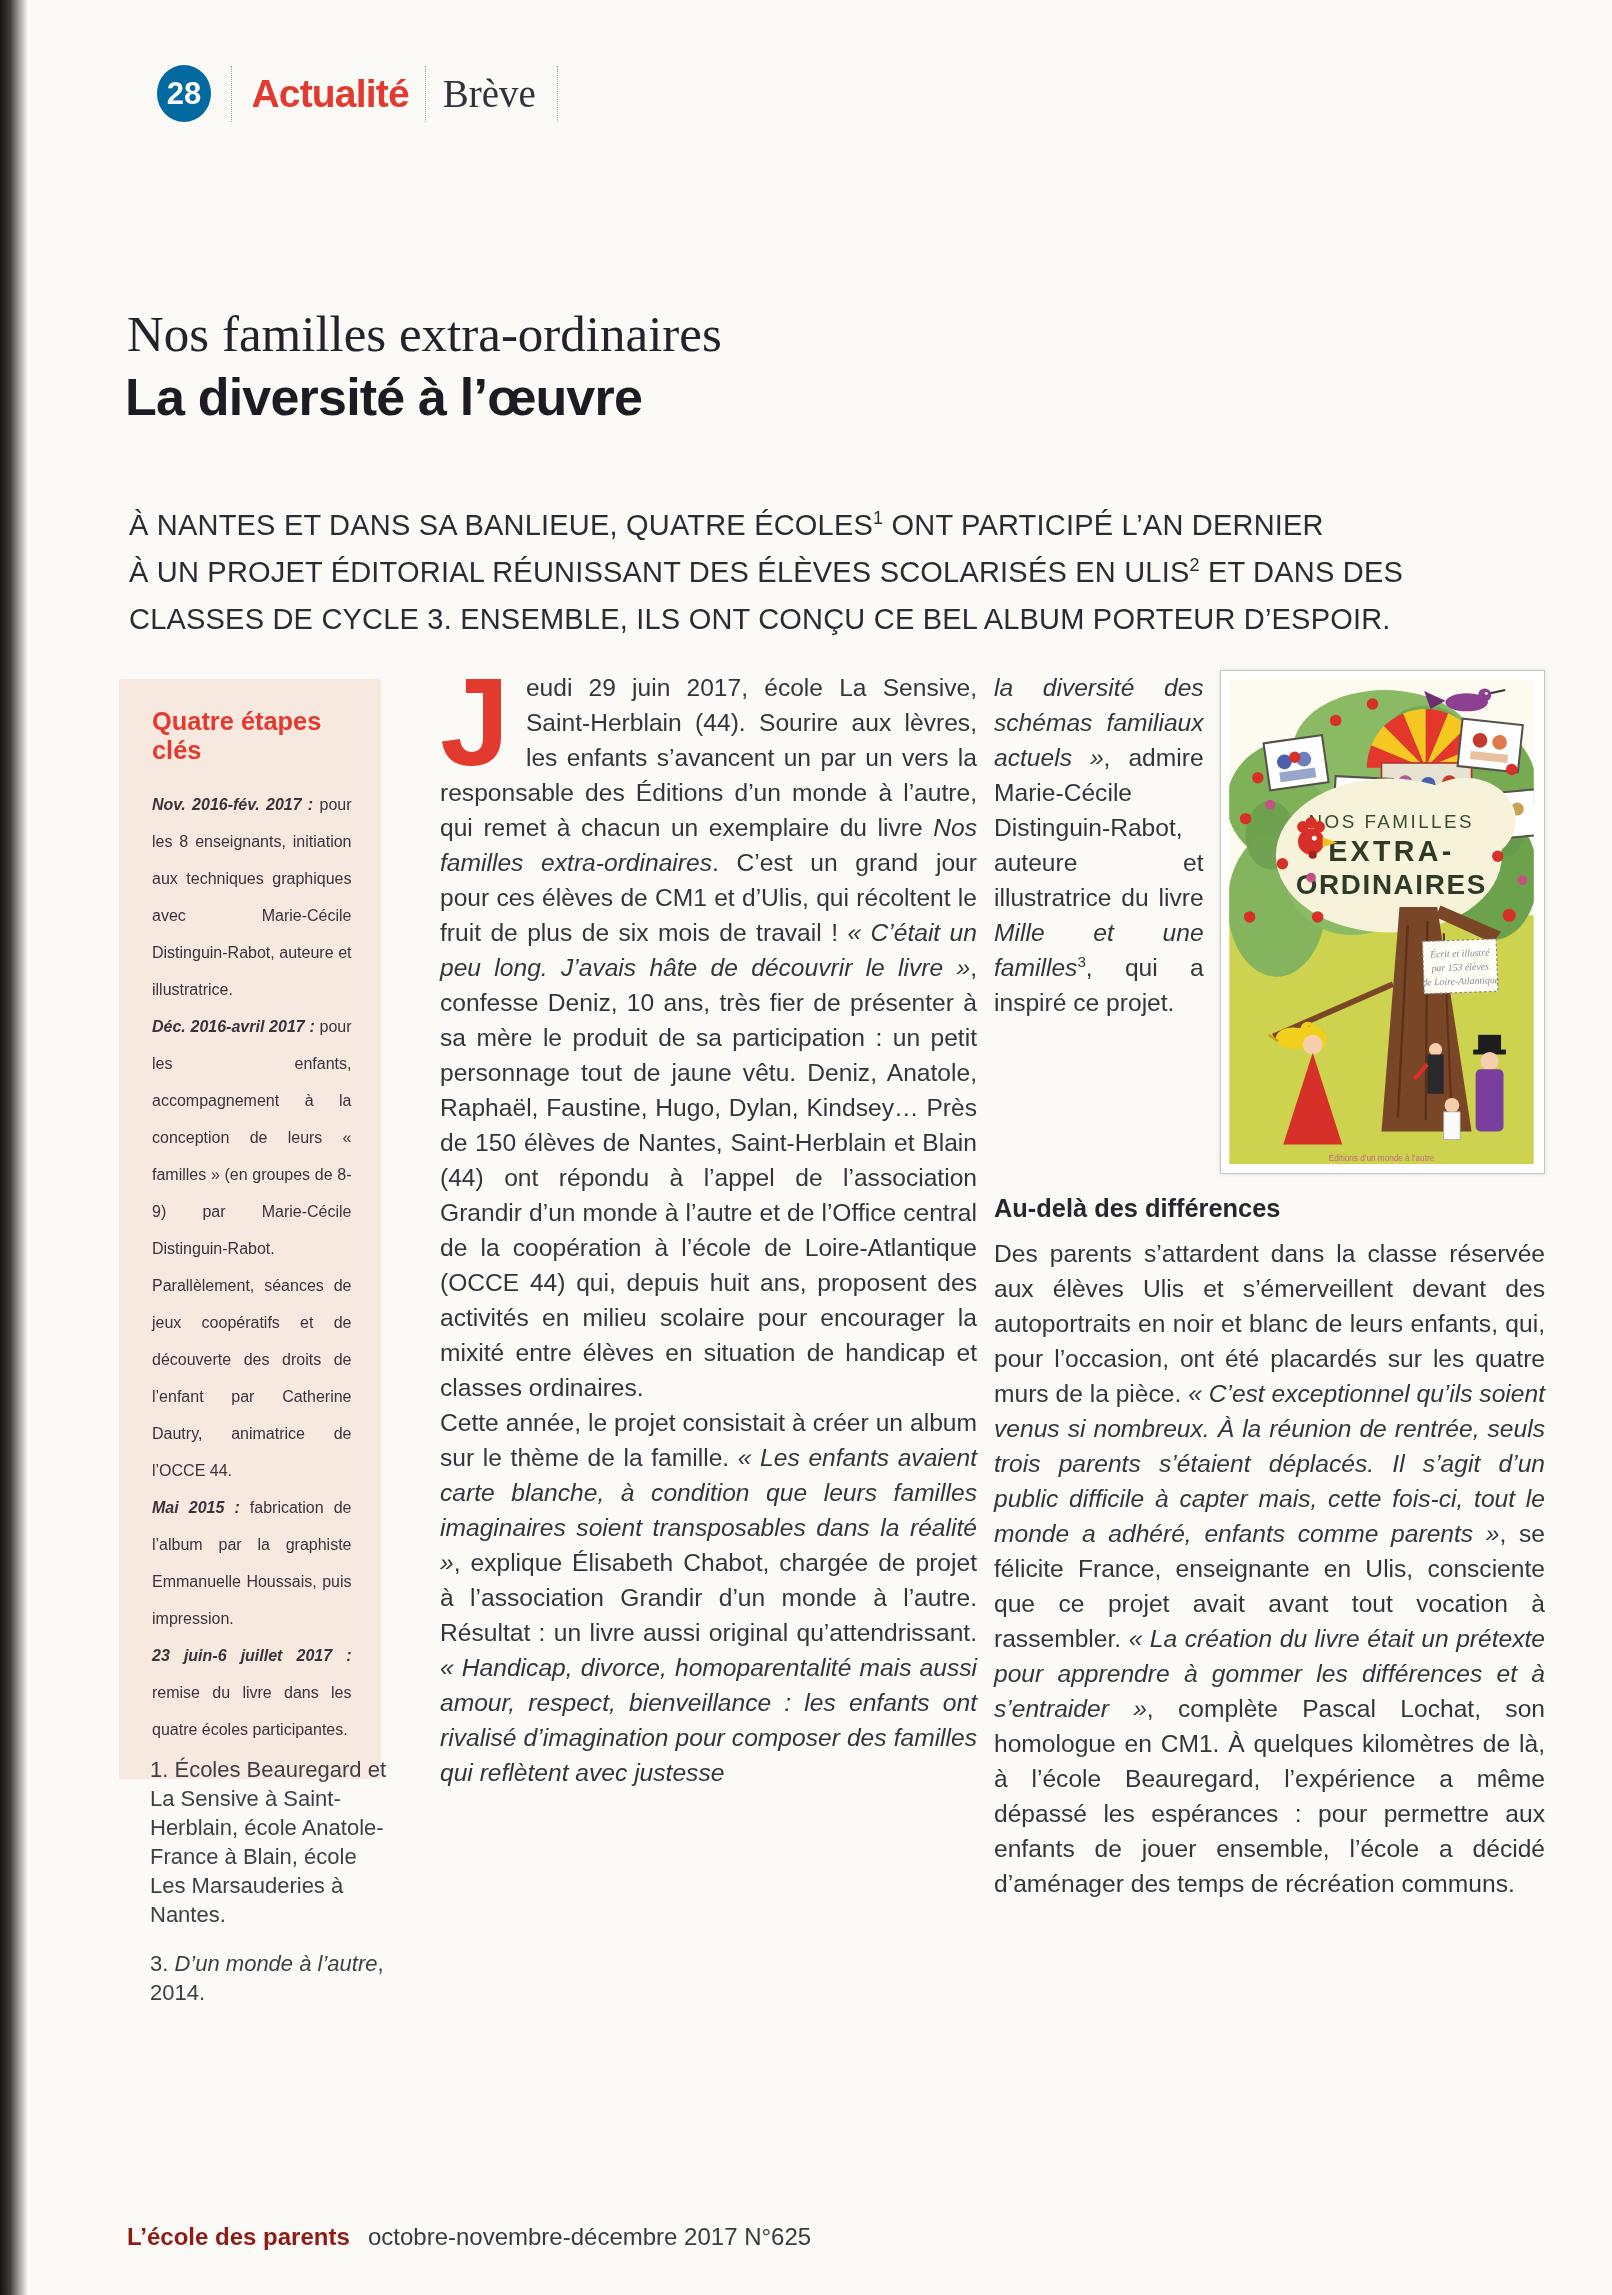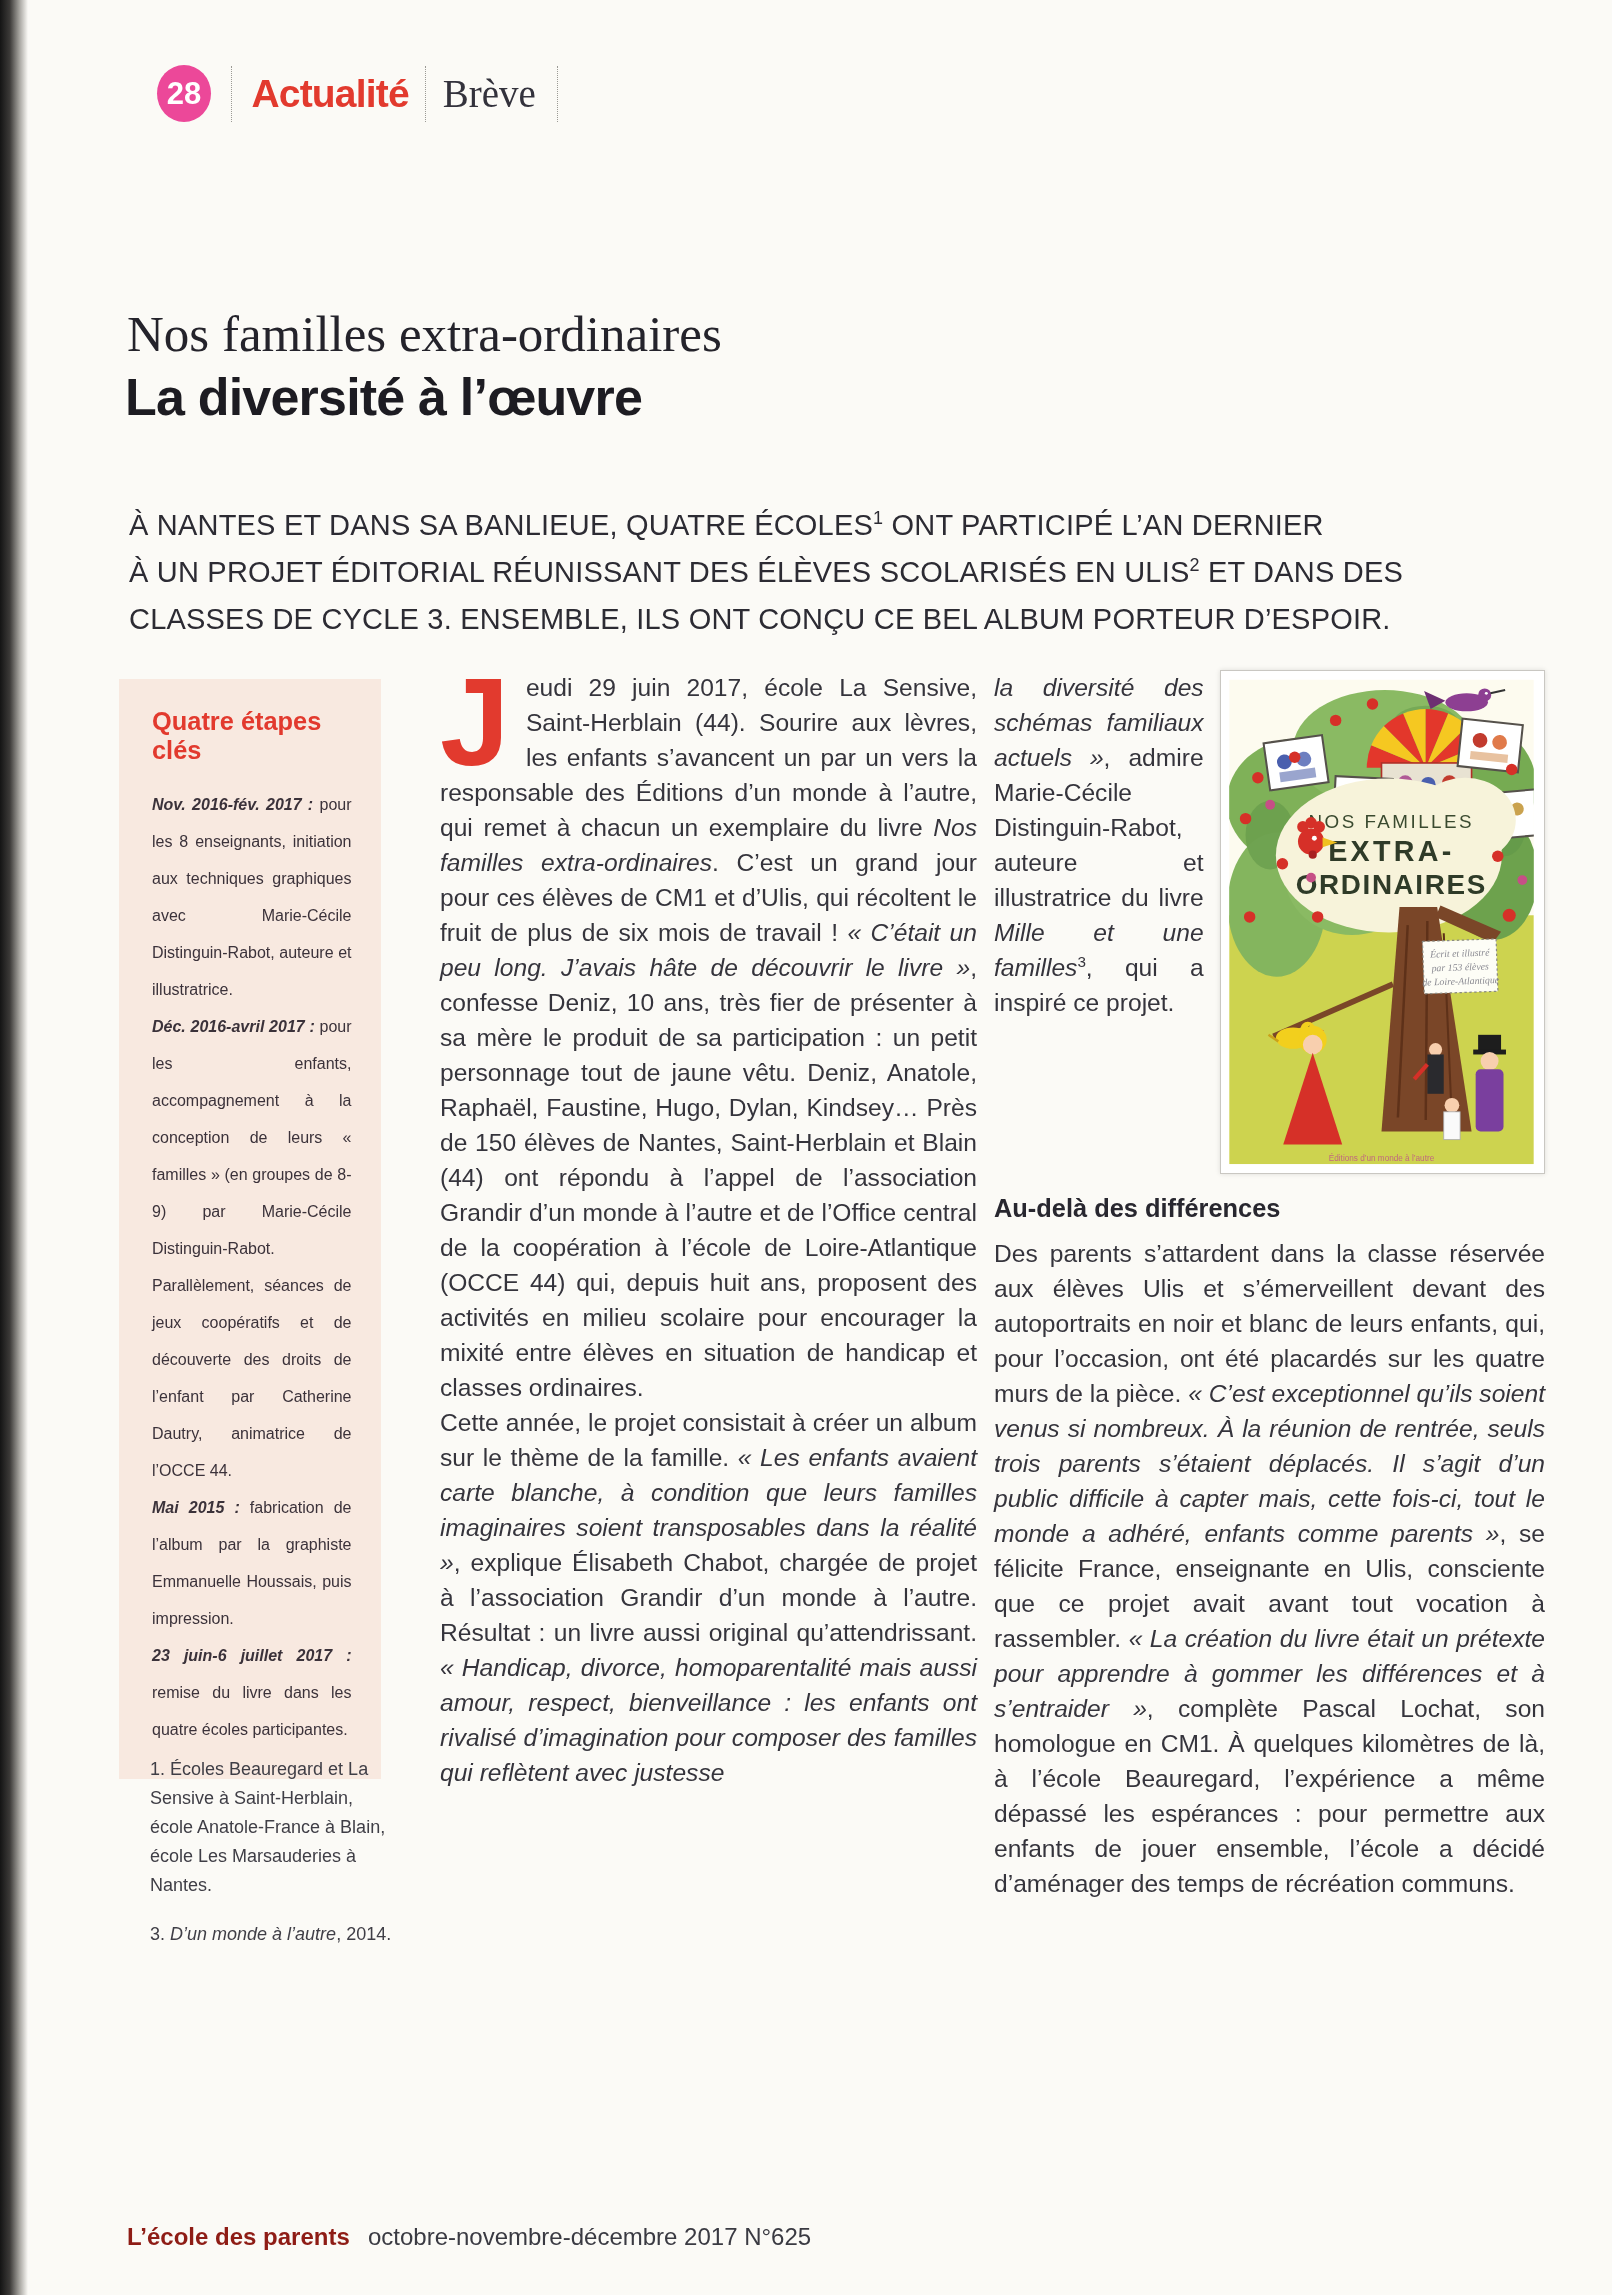--- a/index.html
+++ b/index.html
@@ -8,21 +8,21 @@
     font-family:"Liberation Sans",sans-serif;color:#35343c;overflow:hidden;
   }
   .scan-edge{position:absolute;left:0;top:0;width:28px;height:100%;
     background:linear-gradient(90deg,#141414 0%,#3c3a38 35%,#a8a6a1 70%,rgba(251,250,246,0) 100%);}
   .it{font-style:italic}
   .bd{font-weight:bold}
   sup{font-size:62%;vertical-align:super;line-height:0;}
 
   
   .hdr{position:absolute;left:157px;top:64px;height:59px;display:flex;align-items:center;}
-  .pagenum{width:54px;height:57px;background:#ec4899;border-radius:50%;
+  .pagenum{width:54px;height:57px;background:#0369a1;border-radius:50%;
     display:flex;align-items:center;justify-content:center;color:#fff;
     font-weight:bold;font-size:31px;}
   .vsep{width:0;border-left:1.6px dotted #9b9a95;height:56px;margin:0 19.7px;}
   .section{color:#e23a2e;font-weight:bold;font-size:39px;letter-spacing:-0.8px;}
   .rubric{font-family:"Liberation Serif",serif;font-size:39px;color:#33323c;}
 
   
   .kicker{position:absolute;left:127px;top:305px;font-family:"Liberation Serif",serif;
     font-size:51px;color:#24232b;letter-spacing:0;}
   .title{position:absolute;left:125px;top:367px;font-size:52px;font-weight:bold;color:#1d1c22;letter-spacing:-0.8px;}
@@ -31,21 +31,21 @@
   .standfirst{position:absolute;left:129px;top:502px;width:1410px;color:#2c2b33;}
   .standfirst div{font-size:29px;line-height:47px;white-space:nowrap;letter-spacing:0.2px;}
 
   
   .sidebar{position:absolute;left:119px;top:679px;width:262px;background:#f8e9e0;
     box-sizing:border-box;padding:28px 29.5px 31px 33px;}
   .sidebar h3{margin:0 0 21px 0;font-size:25.4px;color:#e23a2e;}
   .sidebar p{margin:0;font-size:16px;line-height:37px;text-align:justify;color:#3b323a;}
 
   .footnotes{position:absolute;left:150px;top:1755px;width:246px;color:#3f3e46;}
-  .footnotes p{margin:0 0 19.7px 0;font-size:18px;line-height:29px;}
+  .footnotes p{margin:0 0 19.7px 0;font-size:22px;line-height:29px;}
 
   .colmid{position:absolute;left:440px;top:670px;width:537px;}
   .colmid p,.colright p{margin:0;font-size:24.6px;line-height:35px;text-align:justify;color:#35343c;}
   .dropcap{float:left;color:#e23a2e;font-weight:bold;font-size:125px;line-height:97px;
     padding:3.3px 16.4px 0 0;font-family:"Liberation Sans",sans-serif;}
 
   .colright{position:absolute;left:994px;top:670px;width:551px;}
   .cover{float:right;width:323px;height:502px;margin:0 0 19.7px 16.4px;background:#fff;
     border:0.8px solid #c9c7c2;box-shadow:0 0 4.9px rgba(0,0,0,.12);}
   .subhead{clear:both;font-size:25.4px;font-weight:bold;color:#28272f;margin:18px 0 13px 0;}

